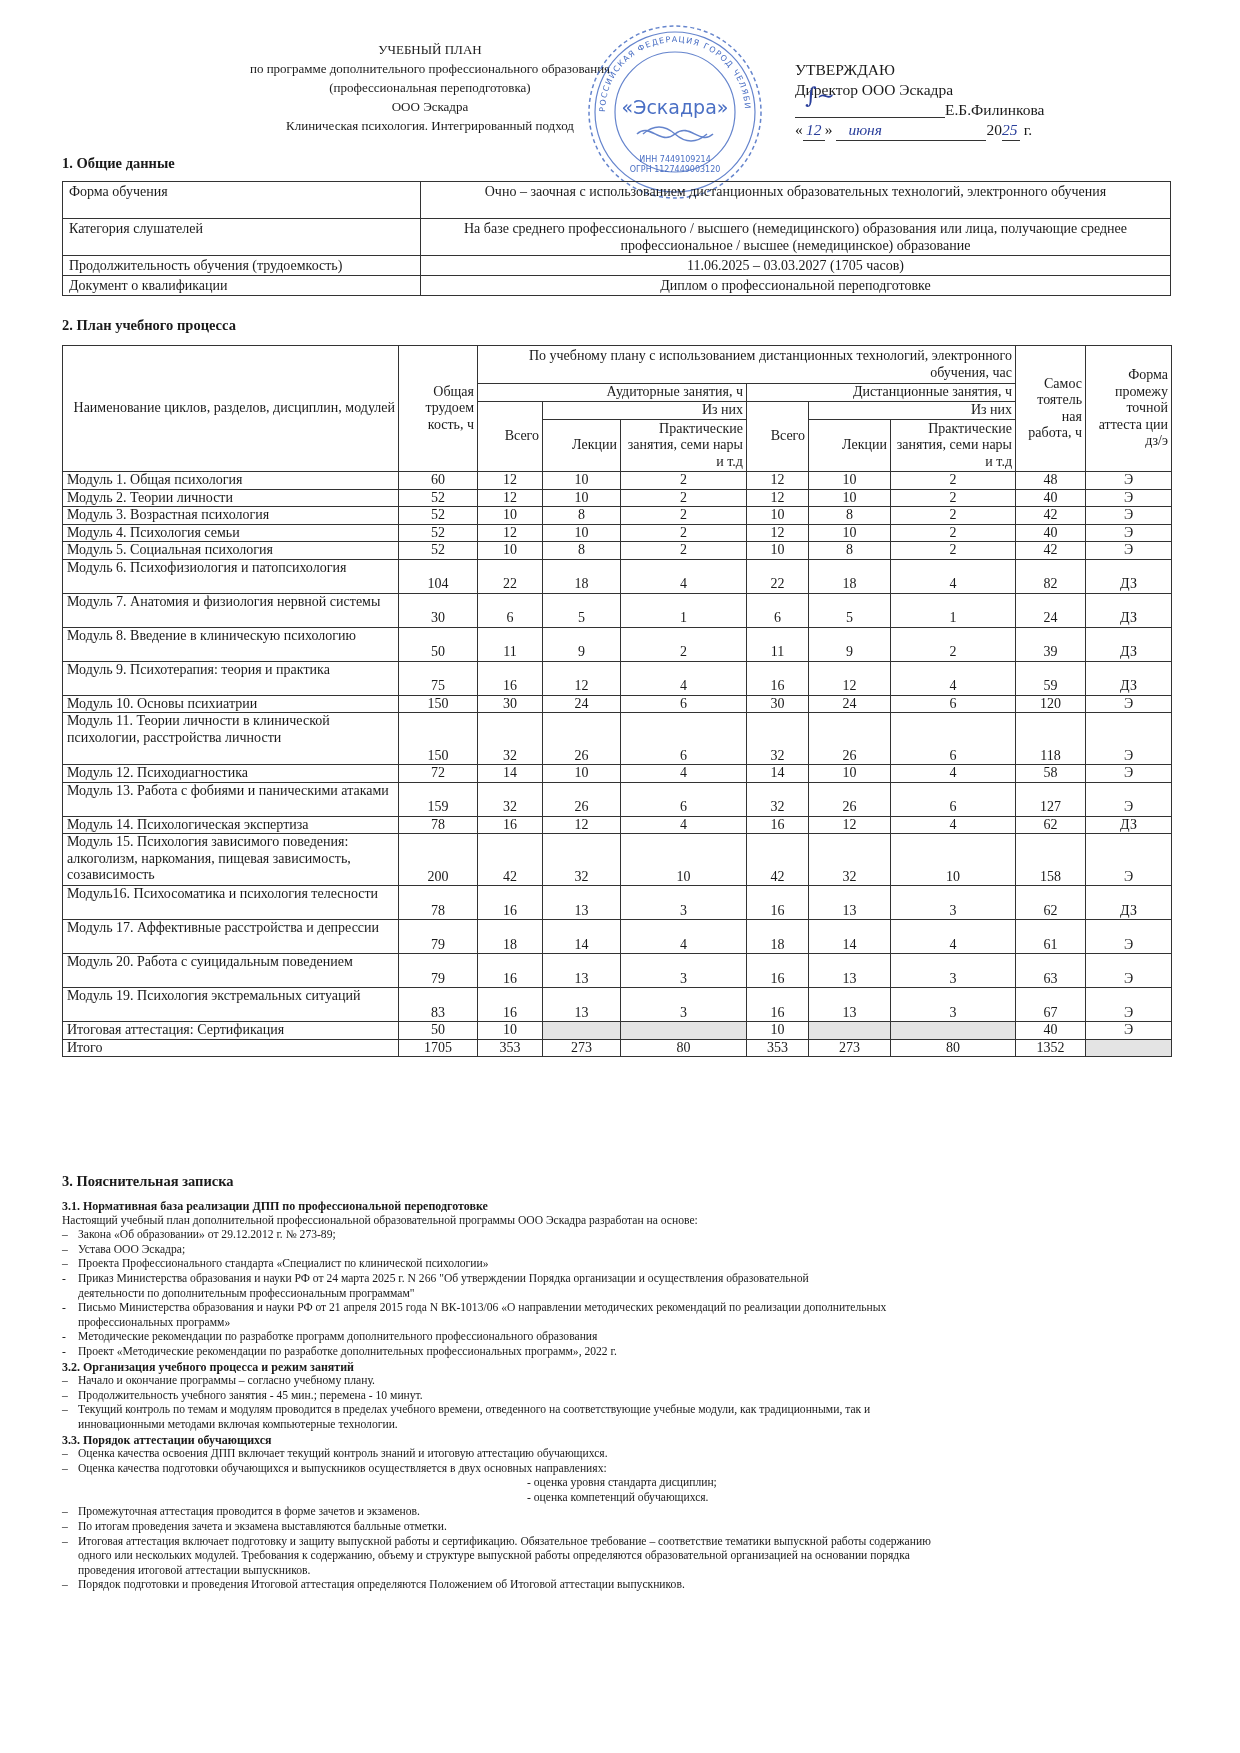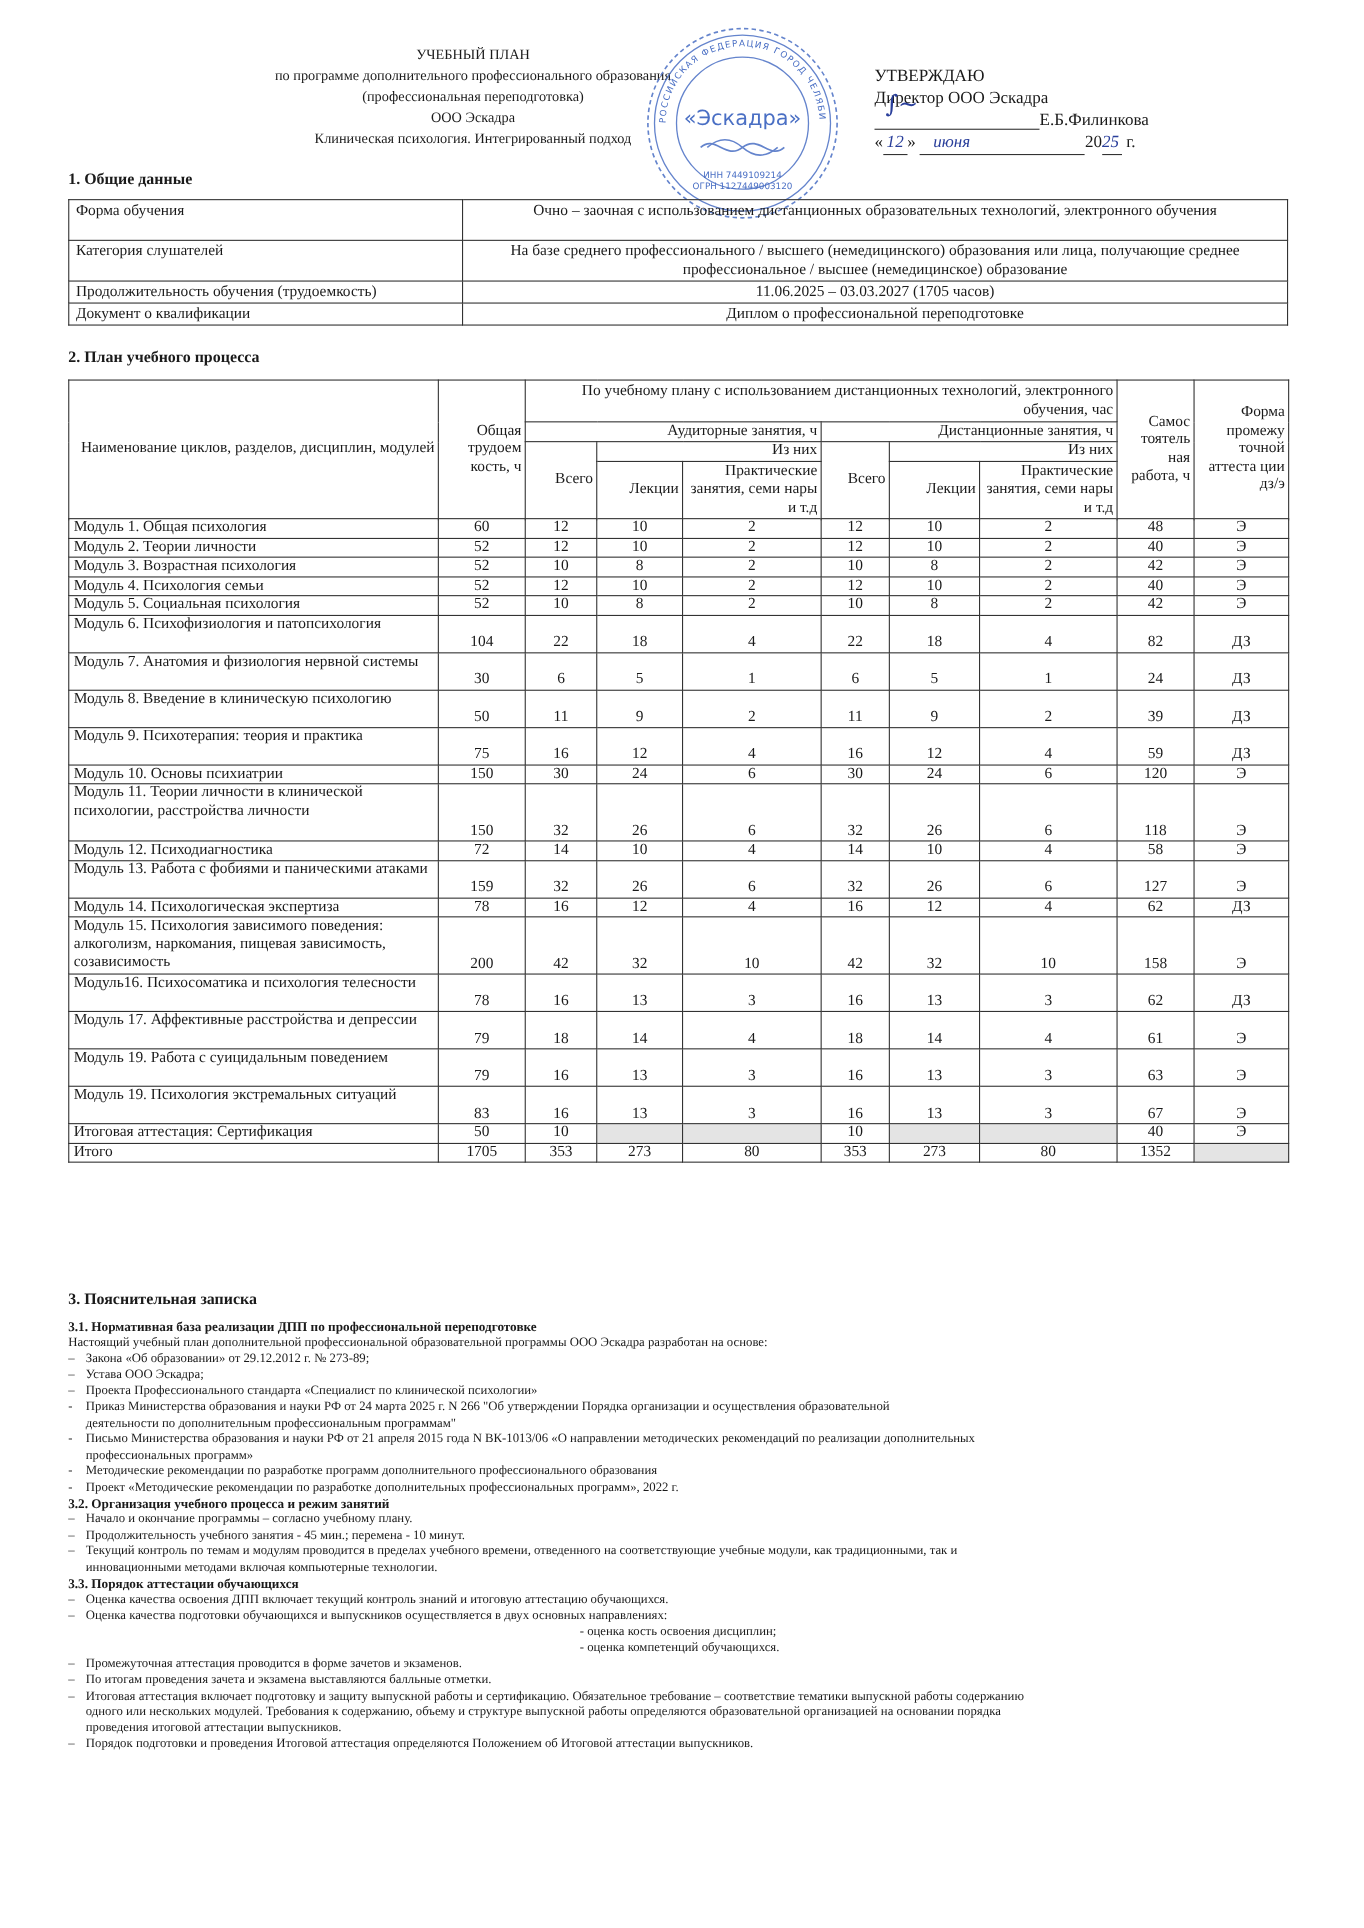--- a/index.html
+++ b/index.html
@@ -343,21 +343,21 @@
         <td>18</td>
         <td>14</td>
         <td>4</td>
         <td>18</td>
         <td>14</td>
         <td>4</td>
         <td>61</td>
         <td>Э</td>
       </tr>
       <tr style="height: 34px;">
-        <td class="name">Модуль 19. Работа с суицидальным поведением</td>
+        <td class="name">Модуль 20. Работа с суицидальным поведением</td>
         <td>79</td>
         <td>16</td>
         <td>13</td>
         <td>3</td>
         <td>16</td>
         <td>13</td>
         <td>3</td>
         <td>63</td>
         <td>Э</td>
       </tr>
@@ -421,21 +421,21 @@
       <p class="li"><span class="dash">–</span><span>Продолжительность учебного занятия - 45 мин.; перемена - 10 минут.</span></p>
       <p class="li"><span class="dash">–</span><span>Текущий контроль по темам и модулям проводится в пределах учебного времени, отведенного на соответствующие учебные модули, как традиционными, так и</span></p>
       <p class="cont">инновационными методами включая компьютерные технологии.</p>
     </div>
   <h3>3.3. Порядок аттестации обучающихся</h3>
   <div id="s33-list">
       <p class="li"><span class="dash">–</span><span>Оценка качества освоения ДПП включает текущий контроль знаний и итоговую аттестацию обучающихся.</span></p>
       <p class="li"><span class="dash">–</span><span>Оценка качества подготовки обучающихся и выпускников осуществляется в двух основных направлениях:</span></p>
     </div>
   <div id="s33-sub">
-      <p class="sub">- оценка кость освоения дисциплин;</p>
+      <p class="sub">- оценка уровня стандарта дисциплин;</p>
       <p class="sub">- оценка компетенций обучающихся.</p>
     </div>
   <div id="s33-list2">
       <p class="li"><span class="dash">–</span><span>Промежуточная аттестация проводится в форме зачетов и экзаменов.</span></p>
       <p class="li"><span class="dash">–</span><span>По итогам проведения зачета и экзамена выставляются балльные отметки.</span></p>
       <p class="li"><span class="dash">–</span><span>Итоговая аттестация включает подготовку и защиту выпускной работы и сертификацию. Обязательное требование – соответствие тематики выпускной работы содержанию</span></p>
       <p class="cont">одного или нескольких модулей. Требования к содержанию, объему и структуре выпускной работы определяются образовательной организацией на основании порядка</p>
       <p class="cont">проведения итоговой аттестации выпускников.</p>
       <p class="li"><span class="dash">–</span><span>Порядок подготовки и проведения Итоговой аттестация определяются  Положением  об Итоговой аттестации выпускников.</span></p>
     </div>

